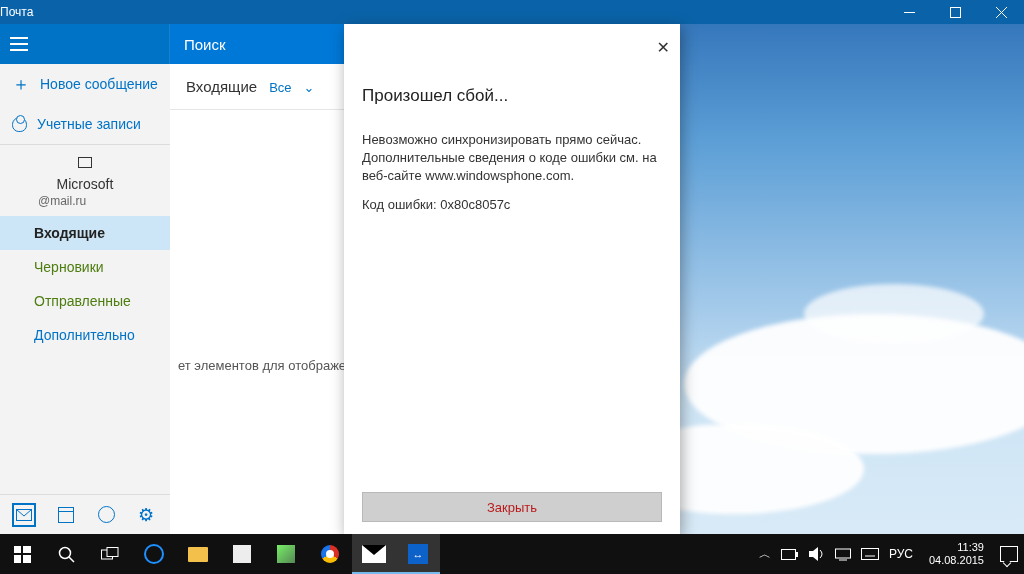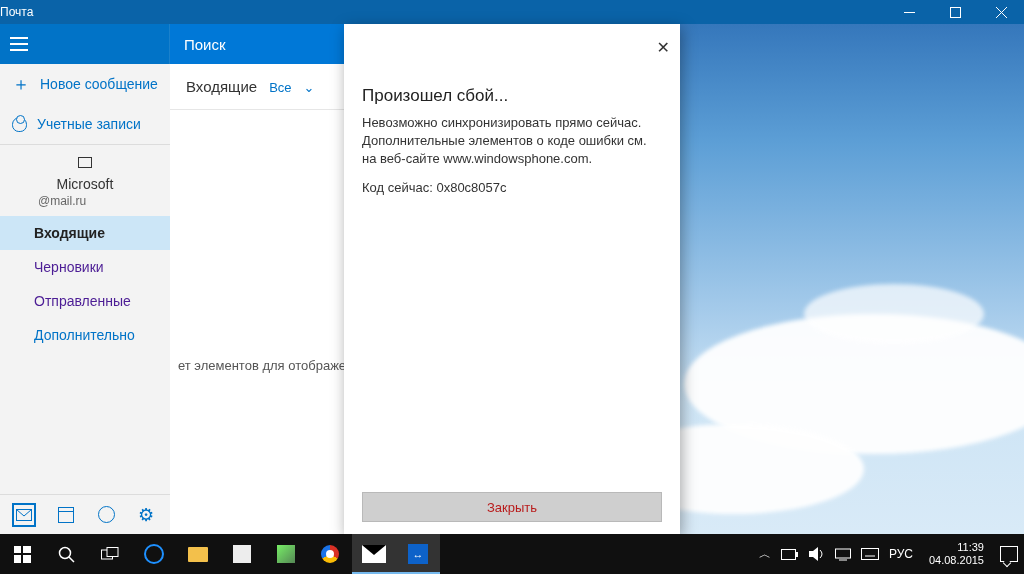--- a/index.html
+++ b/index.html
@@ -48,21 +48,21 @@
   .sidebar-action {
     display: flex; align-items: center; gap: 10px; height: 40px; padding: 0 12px;
     color: #0173c7; cursor: default;
   }
   .plus-icon { font-size: 18px; font-weight: 300; }
   .sidebar-sep { height: 1px; background: #dcdcdc; margin: 0; }
   .folder-icon { width: 14px; height: 11px; border: 1.2px solid #333; display:inline-block; position: relative; top: 2px; }
   .account-row { padding: 10px 12px 2px 12px; display: flex; align-items: center; gap: 10px; flex-direction: column; }
   .account-email { padding: 0 12px 8px 38px; font-size: 12px; color: #666; }
   .folder-list { padding-left: 0; }
-  .folder-item { padding: 9px 12px 9px 34px; color: #4c1d95; }
+  .folder-item { padding: 9px 12px 9px 34px; color: #4d7c0f; }
   .folder-item.active { background: #cce6f7; font-weight: 600; color: #222; }
   .folder-item.link { color: #0173c7; }
 
   .main-pane { flex: 1; background: #fff; position: relative; }
   .folder-header {
     display: flex; align-items: baseline; gap: 12px; padding: 14px 16px;
     border-bottom: 1px solid #e6e6e6; font-size: 15px; color: #333;
   }
   .dropdown { color: #0173c7; font-size: 13px; display: flex; align-items: center; gap: 12px; }
   .empty-msg { position: absolute; top: 294px; left: 0; right: 0; text-align: left; padding-left: 8px; color: #555; font-size: 13px; }
@@ -77,21 +77,21 @@
   .envelope-icon.active { outline: 2px solid #0173c7; outline-offset: -2px; width: 24px; height: 24px; }
 
   
   .dialog {
     position: absolute; left: 344px; top: 24px; width: 336px; height: 510px;
     background: #fff; box-shadow: 2px 4px 14px rgba(0,0,0,0.35);
     display: flex; flex-direction: column;
   }
   .dialog .close { position: absolute; right: 10px; top: 14px; font-size: 16px; color: #333; }
   .dialog-content { padding: 62px 18px 0 18px; color: #222; }
-  .dialog h3 { font-size: 17px; font-weight: 400; margin-bottom: 8px; }
+  .dialog h3 { font-size: 17px; font-weight: 400; margin-bottom: 25px; }
   .dialog p { font-size: 13px; color: #333; line-height: 1.4; margin-bottom: 10px; }
   .dialog .close-btn {
     position: absolute; bottom: 12px; left: 18px; right: 18px;
     height: 30px; background: #cfcfcf; border: 1px solid #b9b9b9;
     display: flex; align-items: center; justify-content: center; font-size: 13px; color: #b91c1c;
   }
 
   
   .taskbar {
     position: absolute; left: 0; bottom: 0; width: 100%; height: 40px;
@@ -223,22 +223,22 @@
       </div>
       <div class="empty-msg">ет элементов для отображения в да</div>
     </div>
   </div>
 </div>
 
 <div class="dialog">
   <div class="close">✕</div>
   <div class="dialog-content">
     <h3>Произошел сбой...</h3>
-    <p>Невозможно синхронизировать прямо сейчас. Дополнительные элементов о коде ошибки см. на веб-сайте www.windowsphone.com.</p>
-    <p>Код сейчас: 0x80c8057c</p>
+    <p>Невозможно синхронизировать прямо сейчас. Дополнительные сведения о коде ошибки см. на веб-сайте www.windowsphone.com.</p>
+    <p>Код ошибки: 0x80c8057c</p>
   </div>
   <div class="close-btn">Закрыть</div>
 </div>
 
 <div class="taskbar">
   <div class="taskbar-left">
     <div class="tb-btn">
         <div class="win-logo">
           <span></span>
           <span></span>

